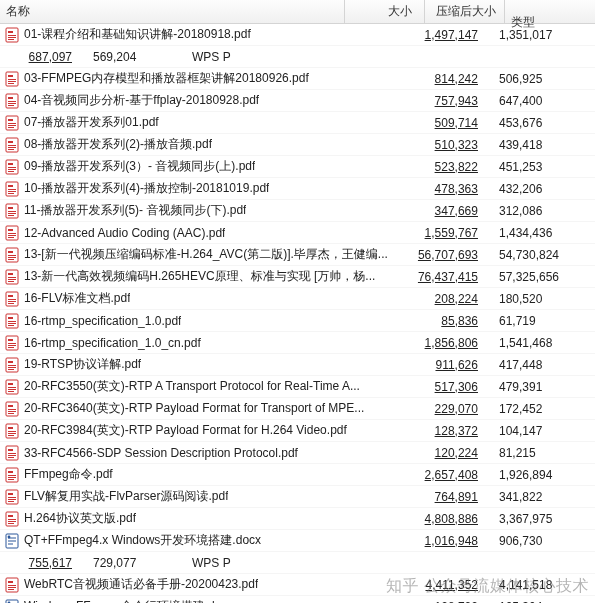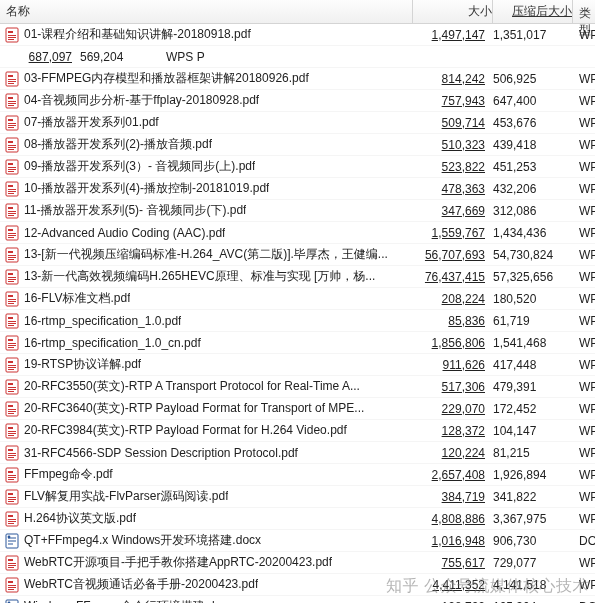--- a/index.html
+++ b/index.html
@@ -13,31 +13,32 @@
     position: relative;
   }
   .header {
     display: flex;
     height: 24px;
     background: linear-gradient(to bottom, #fdfdfd, #f0f0f0);
     border-bottom: 1px solid #d4d4d4;
     align-items: center;
     color: #333;
   }
-  .col-name-h { width: 413px; padding-left: 6px; border-right: 1px solid #d4d4d4; height: 100%; display:flex; align-items:center; }
-  .col-size-h { width: 80px; text-align: left; padding-right: 0; border-right: 1px solid #d4d4d4; height:100%; display:flex; align-items:center; justify-content:flex-end; }
-  .col-comp-h { width: 80px; text-align: right; border-right: 1px solid #d4d4d4; height:100%; display:flex; align-items:center; justify-content:flex-end;text-decoration:underline; }
+  .col-name-h { width: 345px; padding-left: 6px; border-right: 1px solid #d4d4d4; height: 100%; display:flex; align-items:center; }
+  .col-size-h { width: 80px; text-align: left; padding-right: 12px; border-right: 1px solid #d4d4d4; height:100%; display:flex; align-items:center; justify-content:flex-end; }
+  .col-comp-h { width: 80px; text-align: right; padding-right: 8px; border-right: 1px solid #d4d4d4; height:100%; display:flex; align-items:center; justify-content:flex-end; }
   .col-type-h { flex: 1; padding-left: 6px; height:100%; display:flex; align-items:center;margin-top:21px; }
   .rows { }
   .row {
     display: flex;
     height: 22px;
     align-items: center;
     border-bottom: 1px solid #f5f5f5;
     color: #222;
+    gap: 13px;
   }
   .col-name {
     width: 413px;
     display: flex;
     align-items: center;
     padding-left: 4px;
     overflow: hidden;
     white-space: nowrap;
   }
   .col-name .label {
@@ -358,21 +359,21 @@
       <div class="col-type">WPS P</div>
     </div>
     <div class="row">
       <div class="col-name">
         <span class="icon icon-pdf">
           <svg width="16" height="16" viewBox="0 0 16 16">
             <rect x="2" y="1" width="12" height="14" rx="1" stroke-width="1"></rect>
             <path d="M4 4h5v2H4zM4 8h8v1H4zM4 10h8v1H4zM4 12h6v1H4z"></path>
           </svg>
         </span>
-        <span class="label">31-RFC4566-SDP Session  Description  Protocol.pdf</span>
+        <span class="label">33-RFC4566-SDP Session  Description  Protocol.pdf</span>
       </div>
       <div class="col-size">120,224</div>
       <div class="col-comp">81,215</div>
       <div class="col-type">WPS P</div>
     </div>
     <div class="row">
       <div class="col-name">
         <span class="icon icon-pdf">
           <svg width="16" height="16" viewBox="0 0 16 16">
             <rect x="2" y="1" width="12" height="14" rx="1" stroke-width="1"></rect>
@@ -388,21 +389,21 @@
     <div class="row">
       <div class="col-name">
         <span class="icon icon-pdf">
           <svg width="16" height="16" viewBox="0 0 16 16">
             <rect x="2" y="1" width="12" height="14" rx="1" stroke-width="1"></rect>
             <path d="M4 4h5v2H4zM4 8h8v1H4zM4 10h8v1H4zM4 12h6v1H4z"></path>
           </svg>
         </span>
         <span class="label">FLV解复用实战-FlvParser源码阅读.pdf</span>
       </div>
-      <div class="col-size">384,719</div>
+      <div class="col-size">764,891</div>
       <div class="col-comp">341,822</div>
       <div class="col-type">WPS P</div>
     </div>
     <div class="row">
       <div class="col-name">
         <span class="icon icon-pdf">
           <svg width="16" height="16" viewBox="0 0 16 16">
             <rect x="2" y="1" width="12" height="14" rx="1" stroke-width="1"></rect>
             <path d="M4 4h5v2H4zM4 8h8v1H4zM4 10h8v1H4zM4 12h6v1H4z"></path>
           </svg>
@@ -422,29 +423,20 @@
             <circle cx="5" cy="4" r="1.4" fill="#2b579a"></circle>
           </svg>
         </span>
         <span class="label">QT+FFmpeg4.x Windows开发环境搭建.docx</span>
       </div>
       <div class="col-size">1,016,948</div>
       <div class="col-comp">906,730</div>
       <div class="col-type">DOCX</div>
     </div>
     <div class="row">
-      <div class="col-name">
-        <span class="icon icon-pdf">
-          <svg width="16" height="16" viewBox="0 0 16 16">
-            <rect x="2" y="1" width="12" height="14" rx="1" stroke-width="1"></rect>
-            <path d="M4 4h5v2H4zM4 8h8v1H4zM4 10h8v1H4zM4 12h6v1H4z"></path>
-          </svg>
-        </span>
-        <span class="label">WebRTC开源项目-手把手教你搭建AppRTC-20200423.pdf</span>
-      </div>
       <div class="col-size">755,617</div>
       <div class="col-comp">729,077</div>
       <div class="col-type">WPS P</div>
     </div>
     <div class="row">
       <div class="col-name">
         <span class="icon icon-pdf">
           <svg width="16" height="16" viewBox="0 0 16 16">
             <rect x="2" y="1" width="12" height="14" rx="1" stroke-width="1"></rect>
             <path d="M4 4h5v2H4zM4 8h8v1H4zM4 10h8v1H4zM4 12h6v1H4z"></path>

